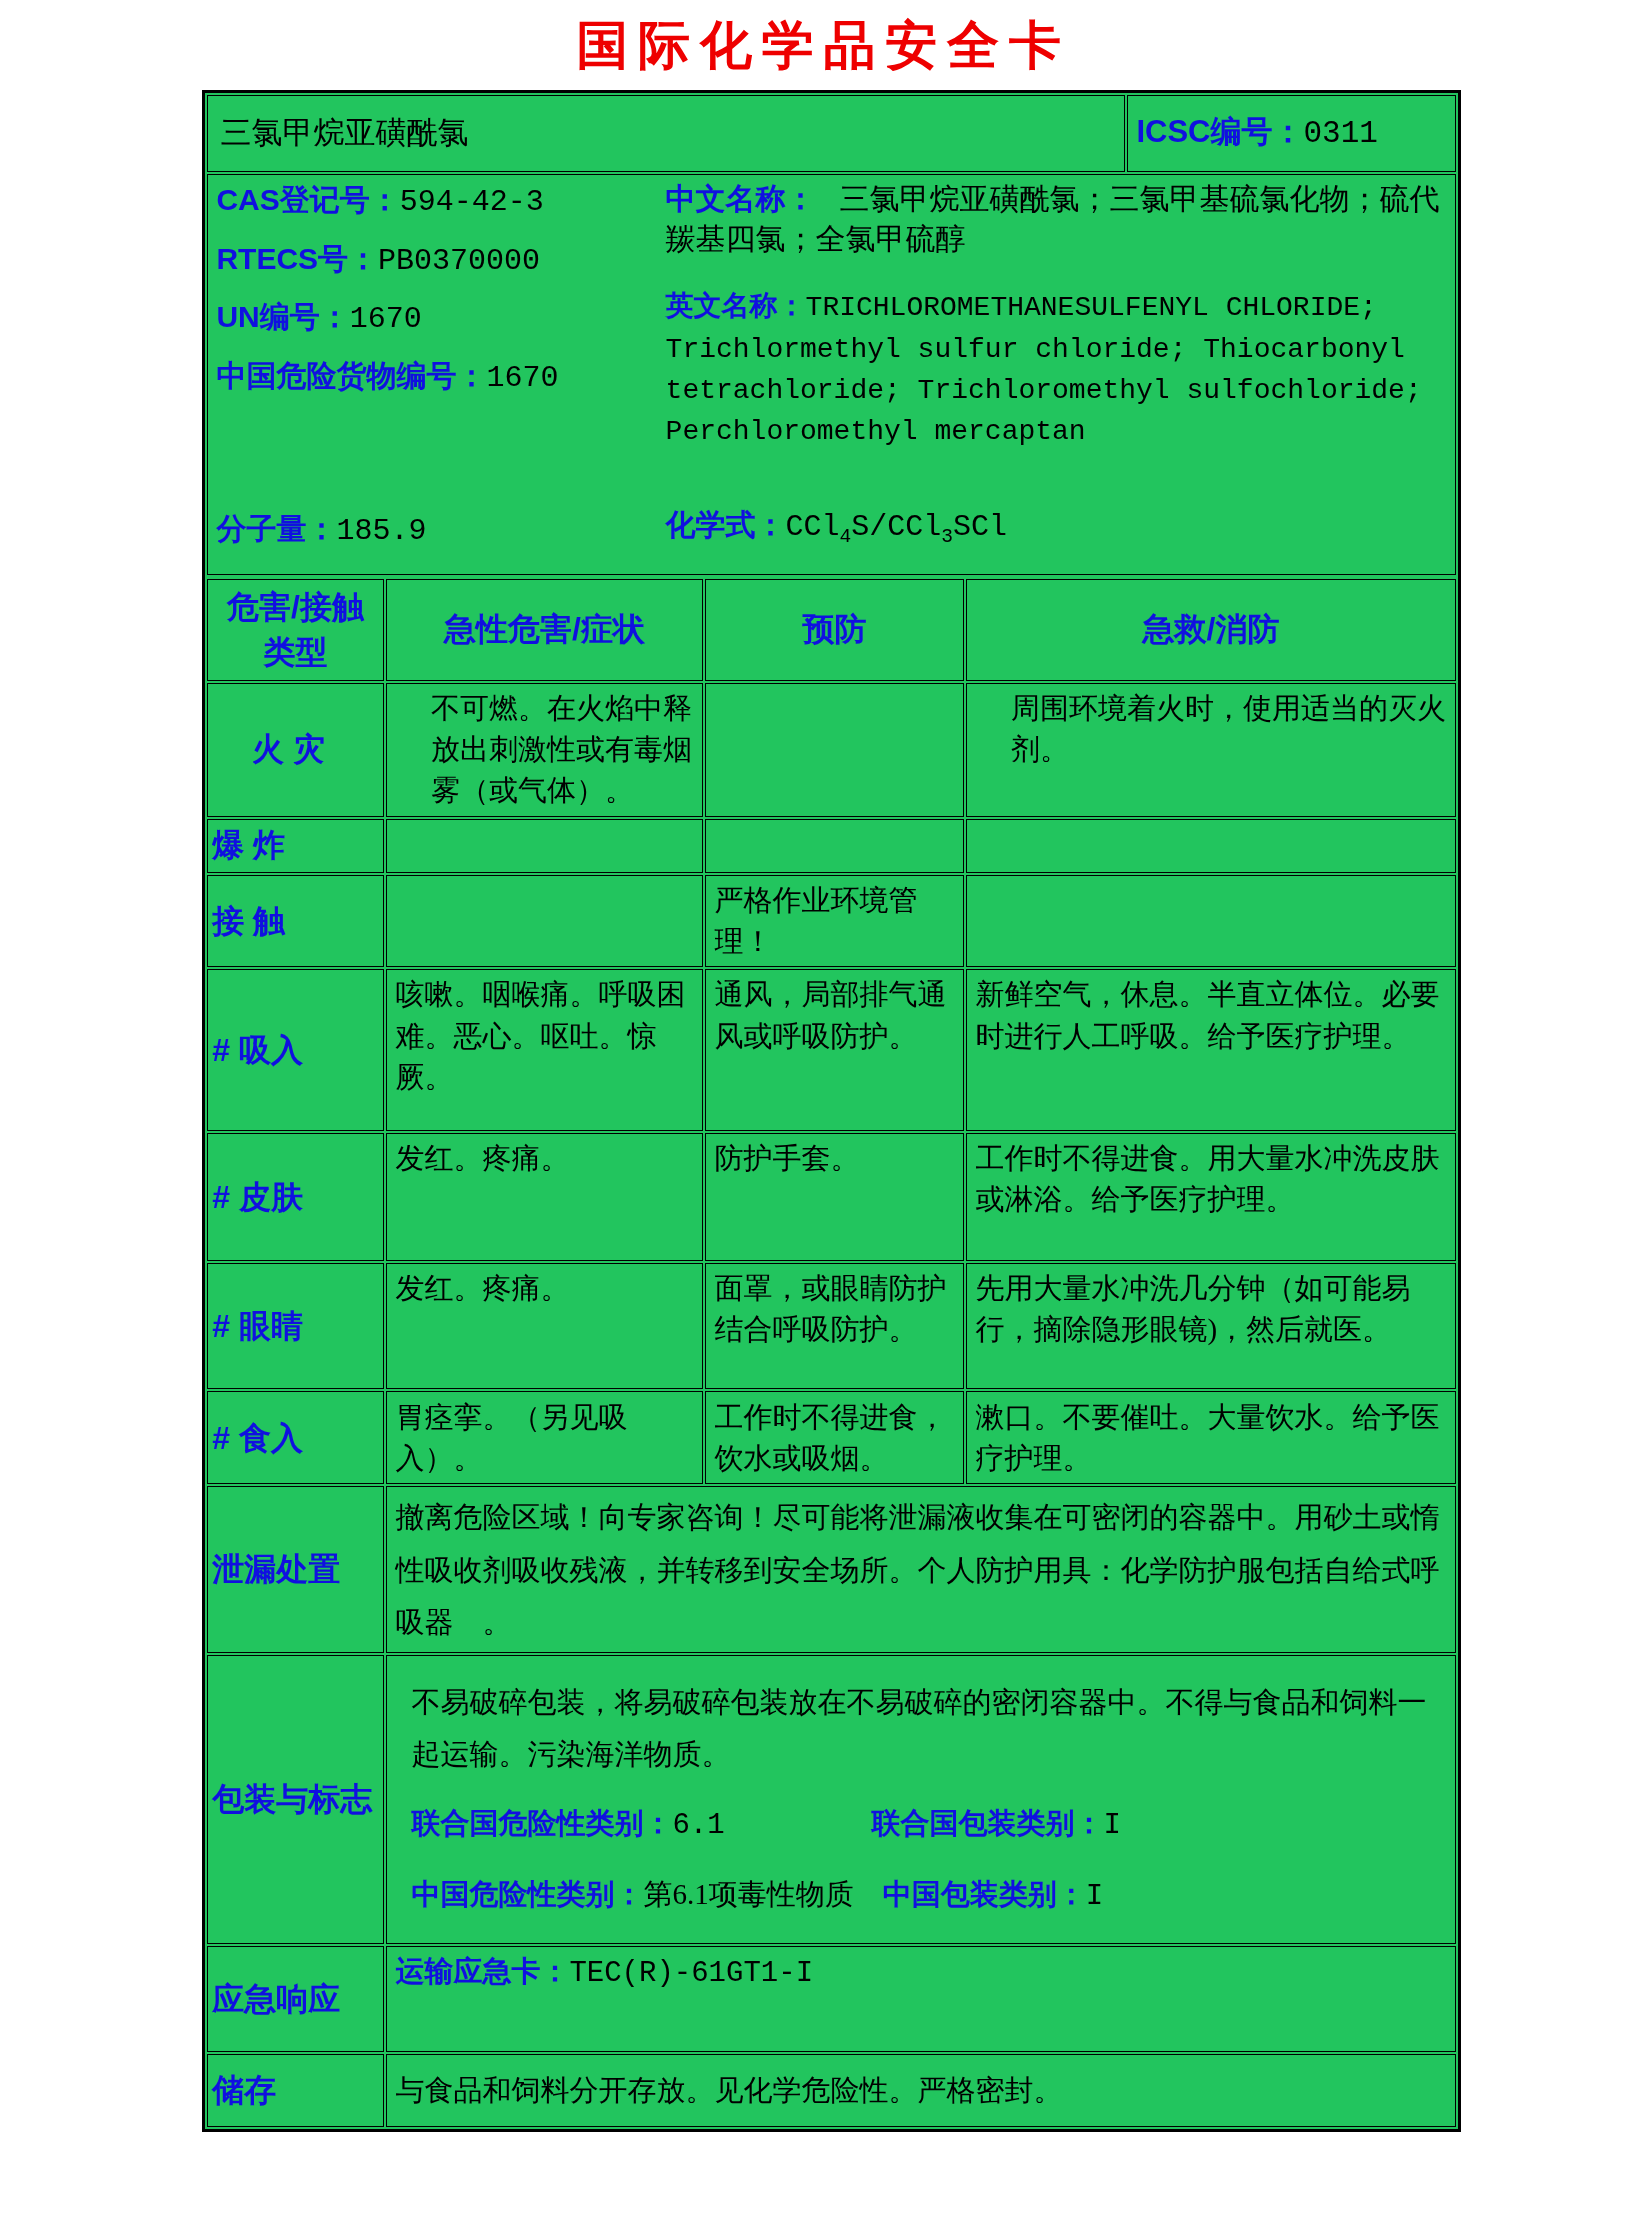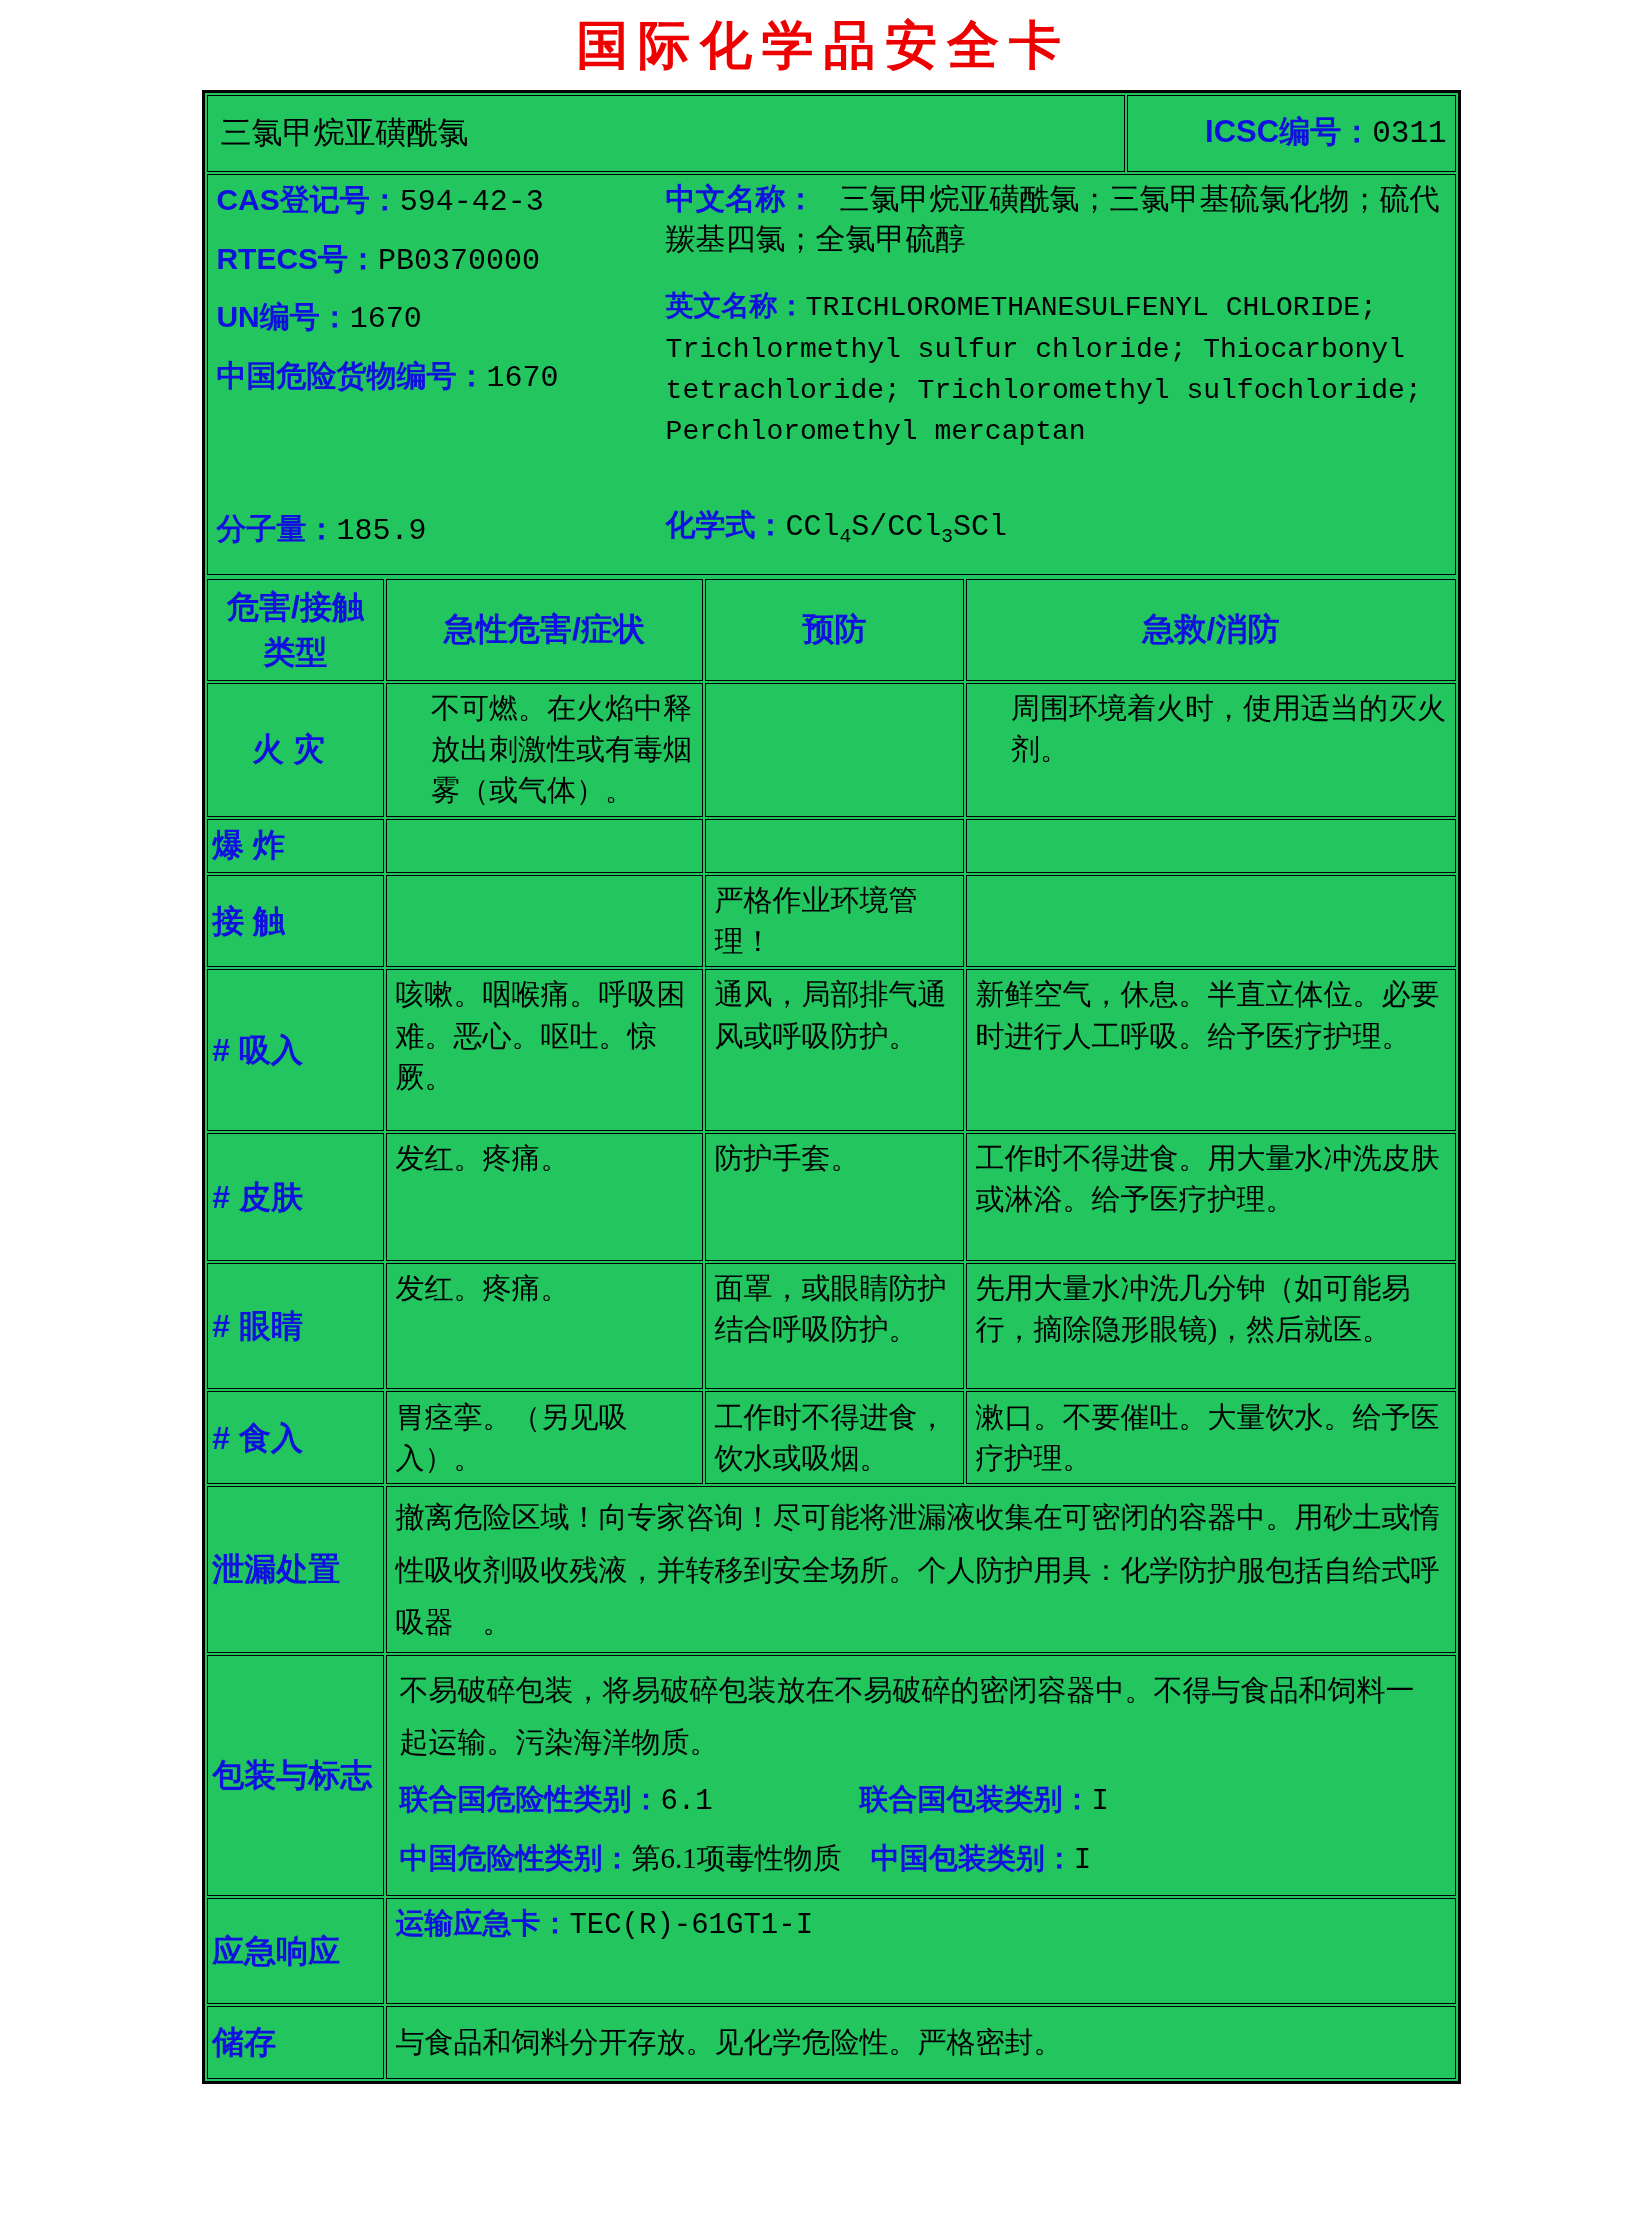--- a/index.html
+++ b/index.html
@@ -46,21 +46,21 @@
   .blue{
     color:var(--blue);
     font-weight:bold;
     font-family:"Liberation Sans","DejaVu Sans",sans-serif;
   }
   .mono{font-family:"Liberation Mono","DejaVu Sans Mono",monospace;}
   sub{font-size:65%;}
 
   
   .name-cell{height:67px;vertical-align:middle;font-size:31px;padding-left:12.6px;}
-  .icsc-cell{height:67px;vertical-align:middle;text-align:right;font-size:31px;}
+  .icsc-cell{height:67px;vertical-align:middle;text-align:left;font-size:31px;}
   .ids-cell{height:391px;}
   .ids-flex{display:flex;height:100%;}
   .ids-left{
     width:438px;flex:none;display:flex;flex-direction:column;justify-content:space-between;
   }
   .ids-right{flex:1;display:flex;flex-direction:column;justify-content:space-between;padding-left:11.2px;}
   .id-line{margin-bottom:14px;font-size:30px;white-space:nowrap;}
   .bottom-line{font-size:30px;padding-bottom:18px;}
   .cn-names{margin:0;font-size:30px;line-height:1.32;}
   .cn-names .val{margin-left:24px;}
@@ -86,21 +86,21 @@
   tr.r-cont td{height:50px;}
   tr.r-inh  td{height:151px;}
   tr.r-skin td{height:118px;}
   tr.r-eye  td{height:116px;}
   tr.r-ing  td{height:77px;}
   tr.r-spill td{height:153px;}
   tr.r-pack td{height:210px;}
   tr.r-emer td{height:95px;}
   tr.r-stor td{height:63px;}
   .wide-cell{line-height:1.8;}
-  .pack-line{margin:4px;}
+  .pack-line{margin:16px;}
   .gap-lg{margin-left:147px;}
   .gap-sm{margin-left:29px;}
   .stor-cell{vertical-align:middle;}
 </style>
 </head>
 <body>
 
 <div class="page">
 
   <h1 class="title">国际化学品安全卡</h1>

